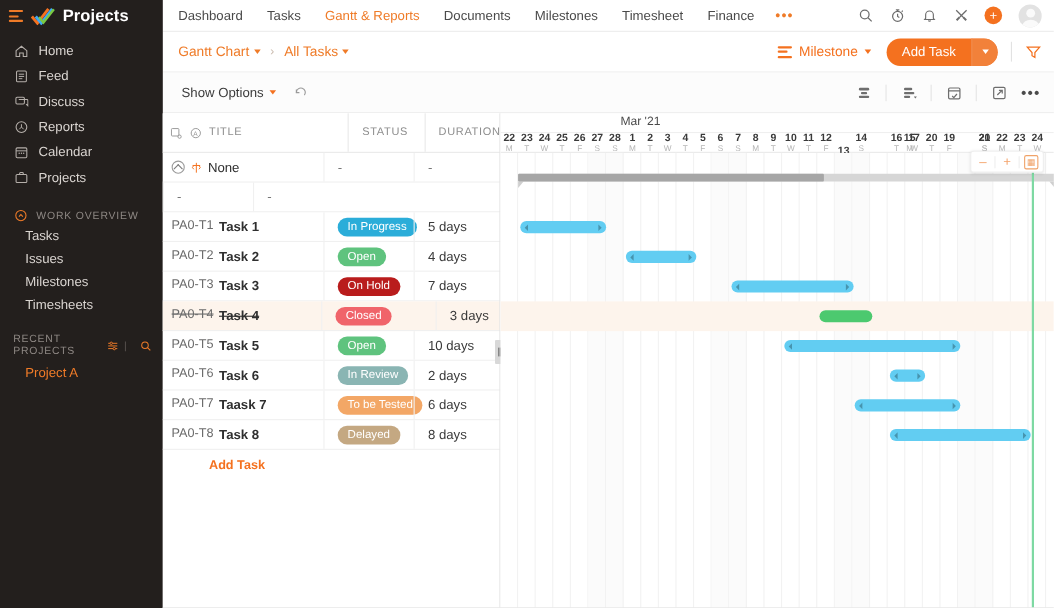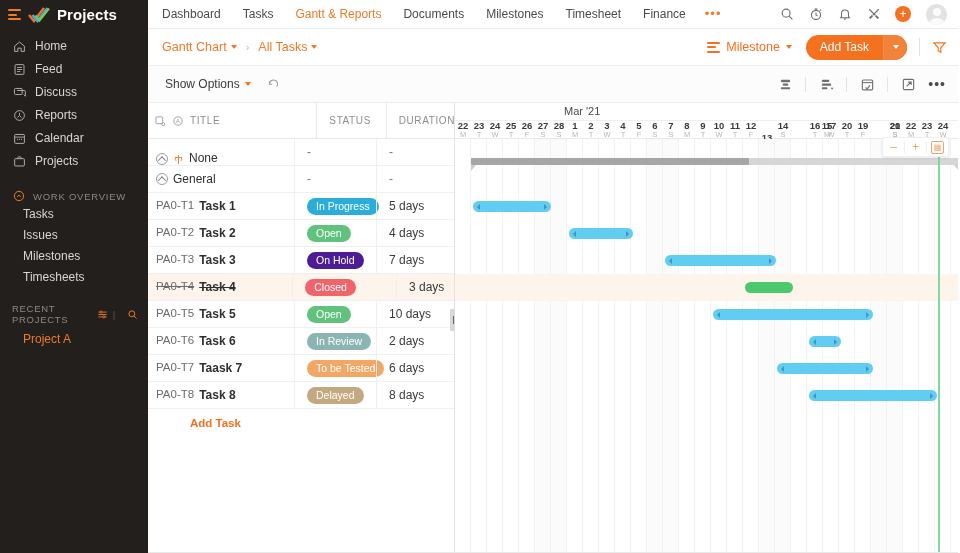--- a/index.html
+++ b/index.html
@@ -90,21 +90,21 @@
   .th.c3 { width:79px; padding-left:12px; border-left:1px solid #e9e9e9;}
   .th .ic { width:12px;height:12px;color:#9b9b9b;display:inline-flex;align-items:center;justify-content:center;}
 
   .trow { height:27px; display:flex; align-items:center; border-bottom:1px solid #f0f0f0;}
   .trow.grp { height:27px; }
   .trow.sel { background:#fdf4ec;gap:40px; }
   .cell { height:100%; display:flex; align-items:center; font-size:12px; color:#3a3a3a;}
   .cell.c1 { width:146px; padding-left:8px; gap:5px;}
   .cell.c2 { width:82px; padding-left:12px; border-left:1px solid #f0f0f0;}
   .cell.c3 { width:79px; padding-left:12px; border-left:1px solid #f0f0f0;}
-  .ind1 { padding-left:20px;align-items:flex-end; }
+  .ind1 { padding-left:20px; }
   .ind2 { padding-left:34px; }
   .ind3 { padding-left:42px; }
   .collapse { width:12px;height:12px;border:1.2px solid #9b9b9b;border-radius:50%;display:inline-flex;align-items:center;justify-content:center;flex:0 0 12px;}
   .collapse::after{content:"";width:5px;height:5px;border-left:1.2px solid #7a7a7a;border-top:1.2px solid #7a7a7a;transform:rotate(45deg) translate(1px,1px);}
   .milestone-ic { color:#f4711f; width:11px;height:11px;display:inline-flex;align-items:center;justify-content:center;}
   .tcode { color:#6b6b6b; font-size:11.5px;}
   .tname { color:#2f2f2f; font-size:12px; font-weight:600;}
   .strike .tcode, .strike .tname { text-decoration:line-through; }
   .dash { color:#767676; }
   .badge { display:inline-flex;align-items:center;justify-content:center;height:17px;padding:0 9px;border-radius:9px;color:#fff;font-size:10.5px;white-space:nowrap;}
@@ -423,24 +423,20 @@
                   </svg>
                 </span>
                 <span class="tname" style="font-weight: 400;">None</span>
               </div>
               <div class="cell c2">
                 <span class="dash">-</span>
               </div>
               <div class="cell c3 dash">-</div>
             </div>
             <div class="trow grp">
-              <div class="cell c1 ind2">
-                <span class="collapse"></span>
-                <span class="tname" style="font-weight: 400;">General</span>
-              </div>
               <div class="cell c2">
                 <span class="dash">-</span>
               </div>
               <div class="cell c3 dash">-</div>
             </div>
             <div class="trow">
               <div class="cell c1 ind3">
                 <span style="display: inline-flex; gap: 5px;">
                   <span class="tcode">PA0-T1</span>
                   <span class="tname">Task 1</span>
@@ -464,21 +460,21 @@
               <div class="cell c3">4 days</div>
             </div>
             <div class="trow">
               <div class="cell c1 ind3">
                 <span style="display: inline-flex; gap: 5px;">
                   <span class="tcode">PA0-T3</span>
                   <span class="tname">Task 3</span>
                 </span>
               </div>
               <div class="cell c2">
-                <span class="badge" style="background: #4c1d95;">On Hold</span>
+                <span class="badge" style="background: #b91c1c;">On Hold</span>
               </div>
               <div class="cell c3">7 days</div>
             </div>
             <div class="trow sel">
               <div class="cell c1 ind3">
                 <span class="strike" style="display: inline-flex; gap: 5px;">
                   <span class="tcode">PA0-T4</span>
                   <span class="tname">Task 4</span>
                 </span>
               </div>

